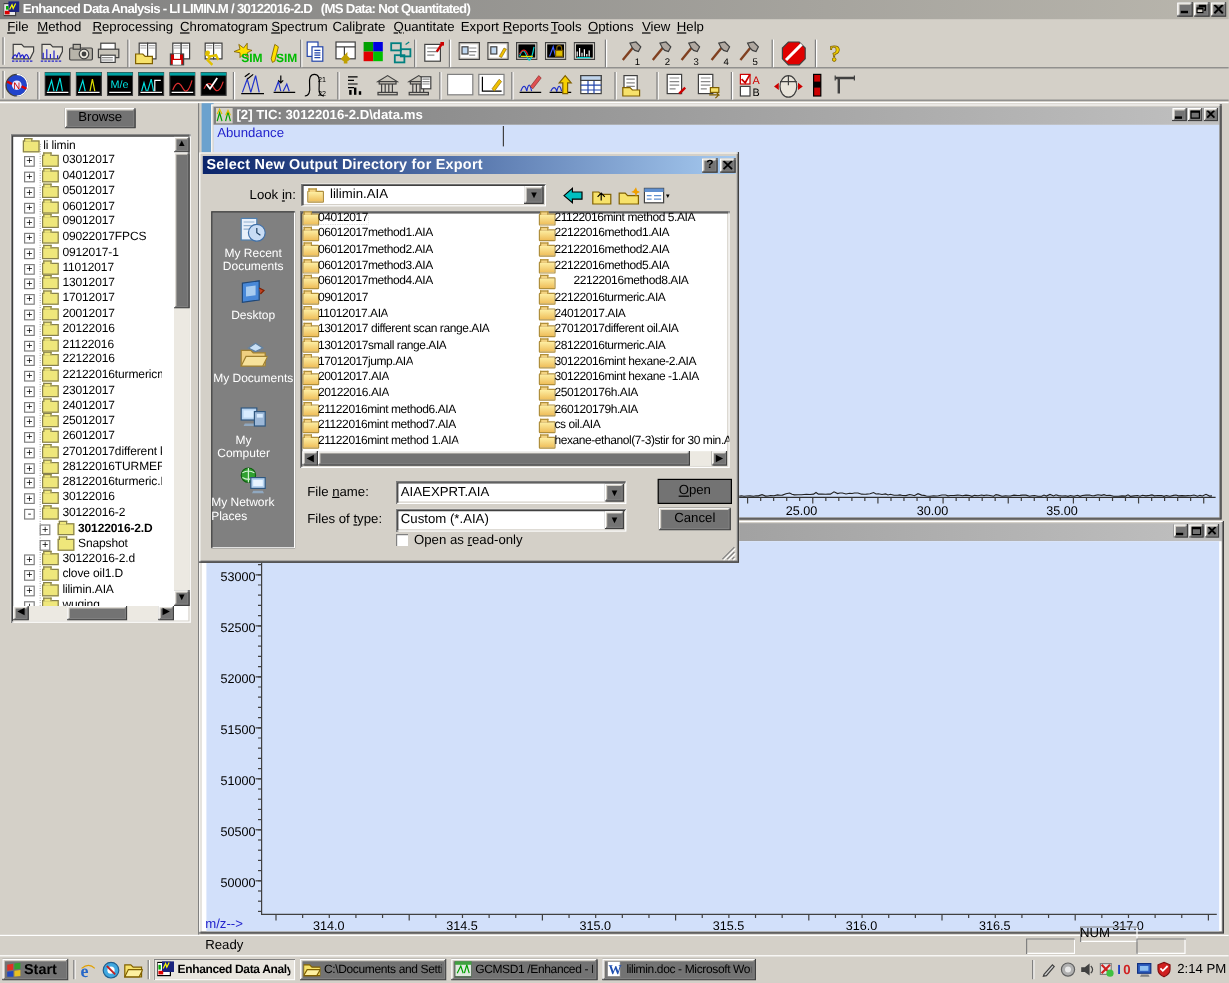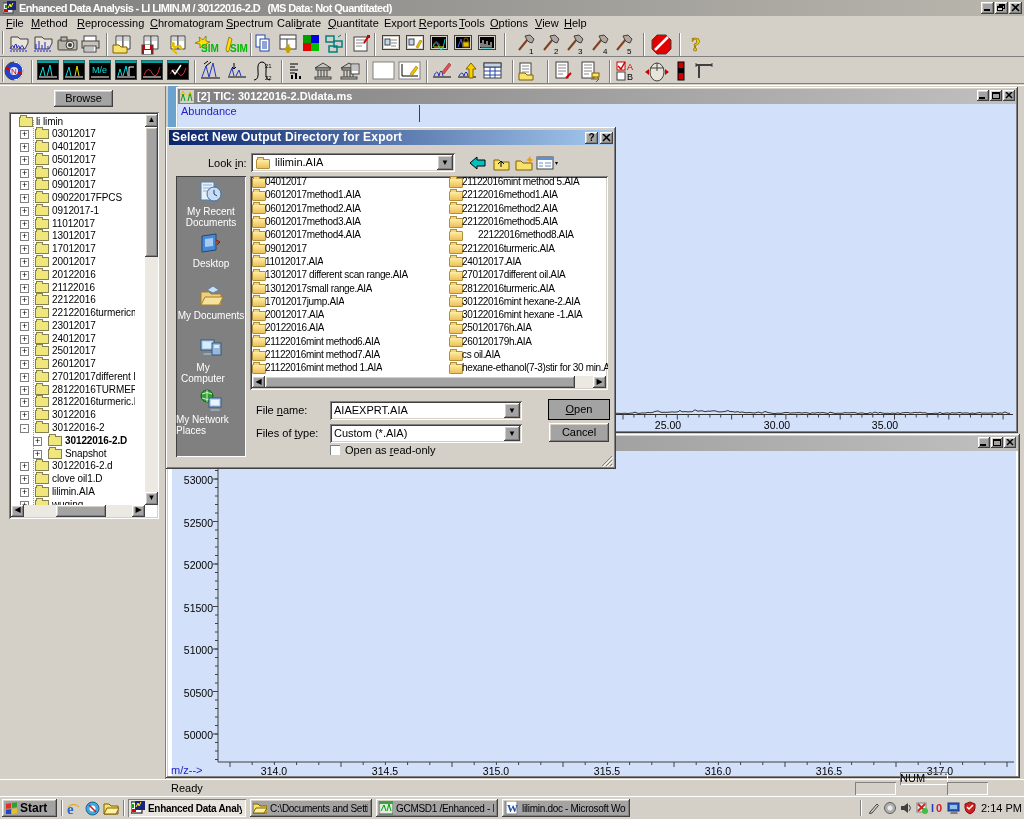--- a/index.html
+++ b/index.html
@@ -1,20 +1,20 @@
 <!DOCTYPE html>
 <html><head><meta charset="utf-8"><style>
 *{margin:0;padding:0;box-sizing:border-box}
 html,body{width:1024px;height:819px;overflow:hidden}
 body{font-family:"Liberation Sans",sans-serif;font-size:11px;background:#D4D0C8;position:relative}
 .abs{position:absolute}
 .raised{box-shadow:inset -1px -1px 0 #404040,inset 1px 1px 0 #fff,inset -2px -2px 0 #808080,inset 2px 2px 0 #d4d0c8}
 .sunk1{box-shadow:inset 1px 1px 0 #808080,inset -1px -1px 0 #fff}
 .field{background:#fff;box-shadow:inset 1px 1px 0 #808080,inset -1px -1px 0 #fff,inset 2px 2px 0 #404040,inset -2px -2px 0 #d4d0c8}
-.btn{background:#a3a3a3;box-shadow:inset -1px -1px 0 #404040,inset 1px 1px 0 #fff,inset -2px -2px 0 #808080,inset 2px 2px 0 #d4d0c8;text-align:center;color:#000}
+.btn{background:#737373;box-shadow:inset -1px -1px 0 #404040,inset 1px 1px 0 #fff,inset -2px -2px 0 #808080,inset 2px 2px 0 #d4d0c8;text-align:center;color:#000}
 .vsep{width:2px;border-left:1px solid #808080;border-right:1px solid #fff}
 .caption-in{background:linear-gradient(90deg,#808080,#c0c0c0);color:#fff;font-weight:bold}
 .ellip{white-space:nowrap;overflow:hidden}
 .plus{position:absolute;width:9px;height:9px;background:#fff;border:1px solid #808080;font-size:9px;line-height:7px;text-align:center;color:#000}
 .dlg-fold{width:14px;height:10px;background:linear-gradient(#FDEEA2,#EFBE5A);border:1px solid #B08F3C;border-radius:1px;position:absolute}
 .dlg-fold:before{content:"";position:absolute;left:0px;top:-3px;width:5px;height:2px;background:#F4D382;border:1px solid #B08F3C;border-bottom:none}
 .tfold{width:14px;height:10px;background:#EFE77B;border:1px solid #86804F;position:absolute}
 .tfold:before{content:"";position:absolute;left:0px;top:-3px;width:5px;height:2px;background:#EFE77B;border:1px solid #86804F;border-bottom:none}
 </style></head><body>
 <div class="abs" style="left:0;top:0;width:1024px;height:16px;background:linear-gradient(90deg,#7f7f7f,#b9b6ad)"></div>

